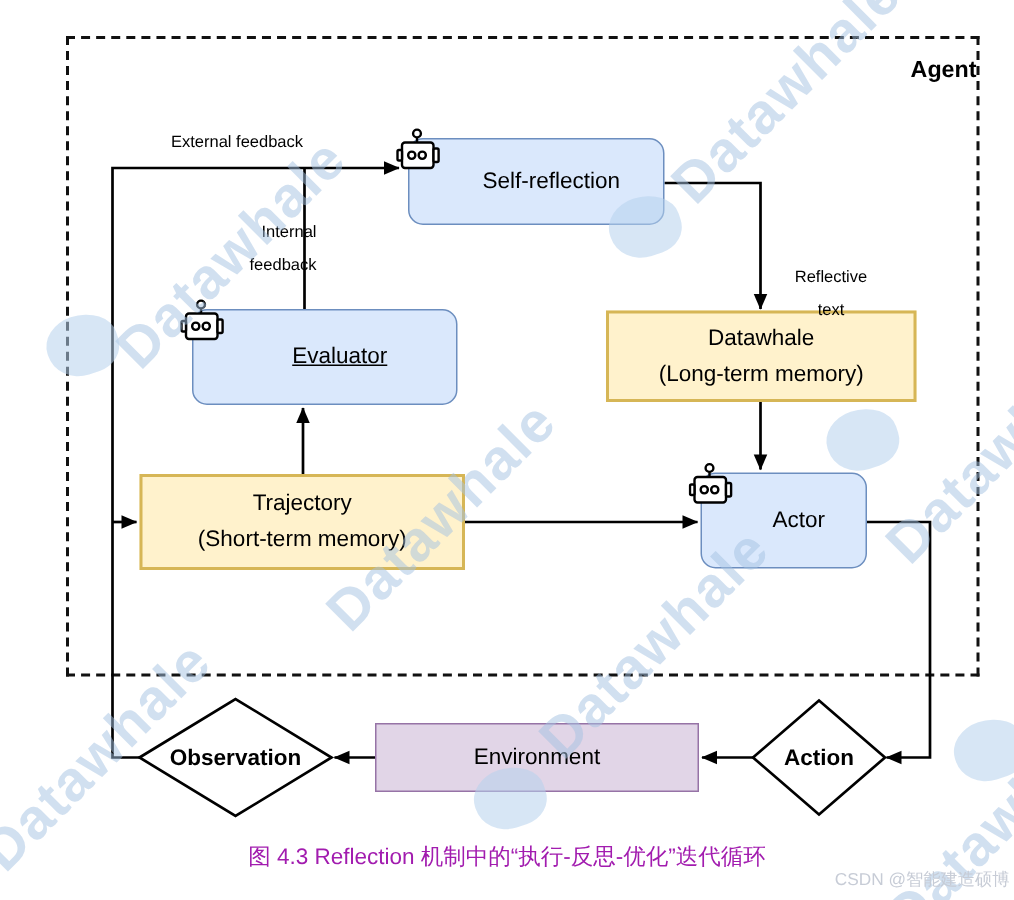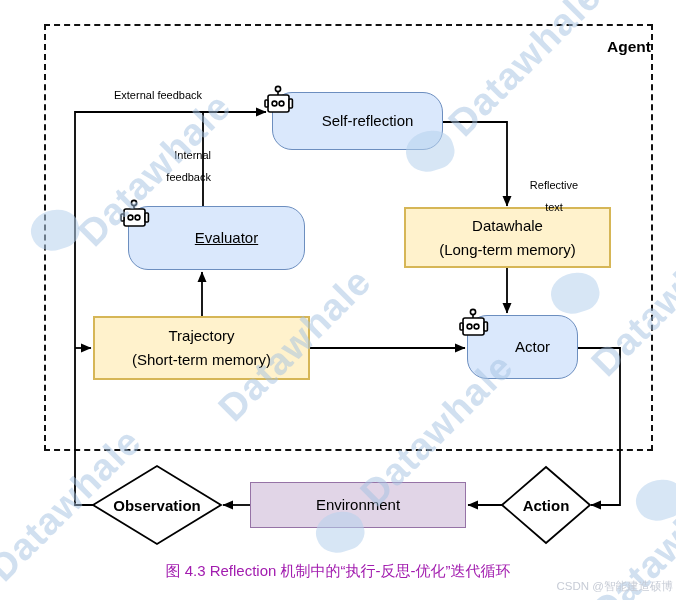--- a/index.html
+++ b/index.html
@@ -9,21 +9,21 @@
   
   #agent-border{left:44px;top:24px;width:609px;height:427px;border:2px dashed #111;box-sizing:border-box;}
   #agent-title{left:0;top:12px;width:100%;text-align:right;font-size:15.5px;font-weight:bold;}
   
   #wires{left:0;top:0;width:676px;height:600px;z-index:3;pointer-events:none;}
   #wires path,#wires line{stroke:#000;stroke-width:1.8;fill:none;}
   #wires polygon{fill:#fff;stroke:#000;stroke-width:1.8;}
   
   .node{display:flex;align-items:center;justify-content:center;text-align:center;
         font-size:15px;line-height:24px;box-sizing:border-box;z-index:4;white-space:pre-line;}
-  .blue{background:#DAE8FC;border:1.6px solid #6C8EBF;border-radius:20px;padding-left:20px;}
+  .blue{background:#DAE8FC;border:1.6px solid #6C8EBF;border-radius:10px;padding-left:20px;}
   .yellow{background:#FFF2CC;border:2px solid #D6B656;}
   .purple{background:#E1D5E7;border:1.6px solid #9673A6;}
   #node-self-reflection{left:272px;top:92px;width:171px;height:58px;}
   #node-evaluator{left:128px;top:206px;width:177px;height:64px;text-decoration:underline;}
   #node-experience{left:404px;top:207px;width:207px;height:61px;}
   #node-trajectory{left:93px;top:316px;width:217px;height:64px;}
   #node-actor{left:467px;top:315px;width:111px;height:64px;}
   #node-environment{left:250px;top:482px;width:216px;height:46px;}
   
   .dlabel{display:flex;align-items:center;justify-content:center;font-size:15px;z-index:4;font-weight:bold;}

